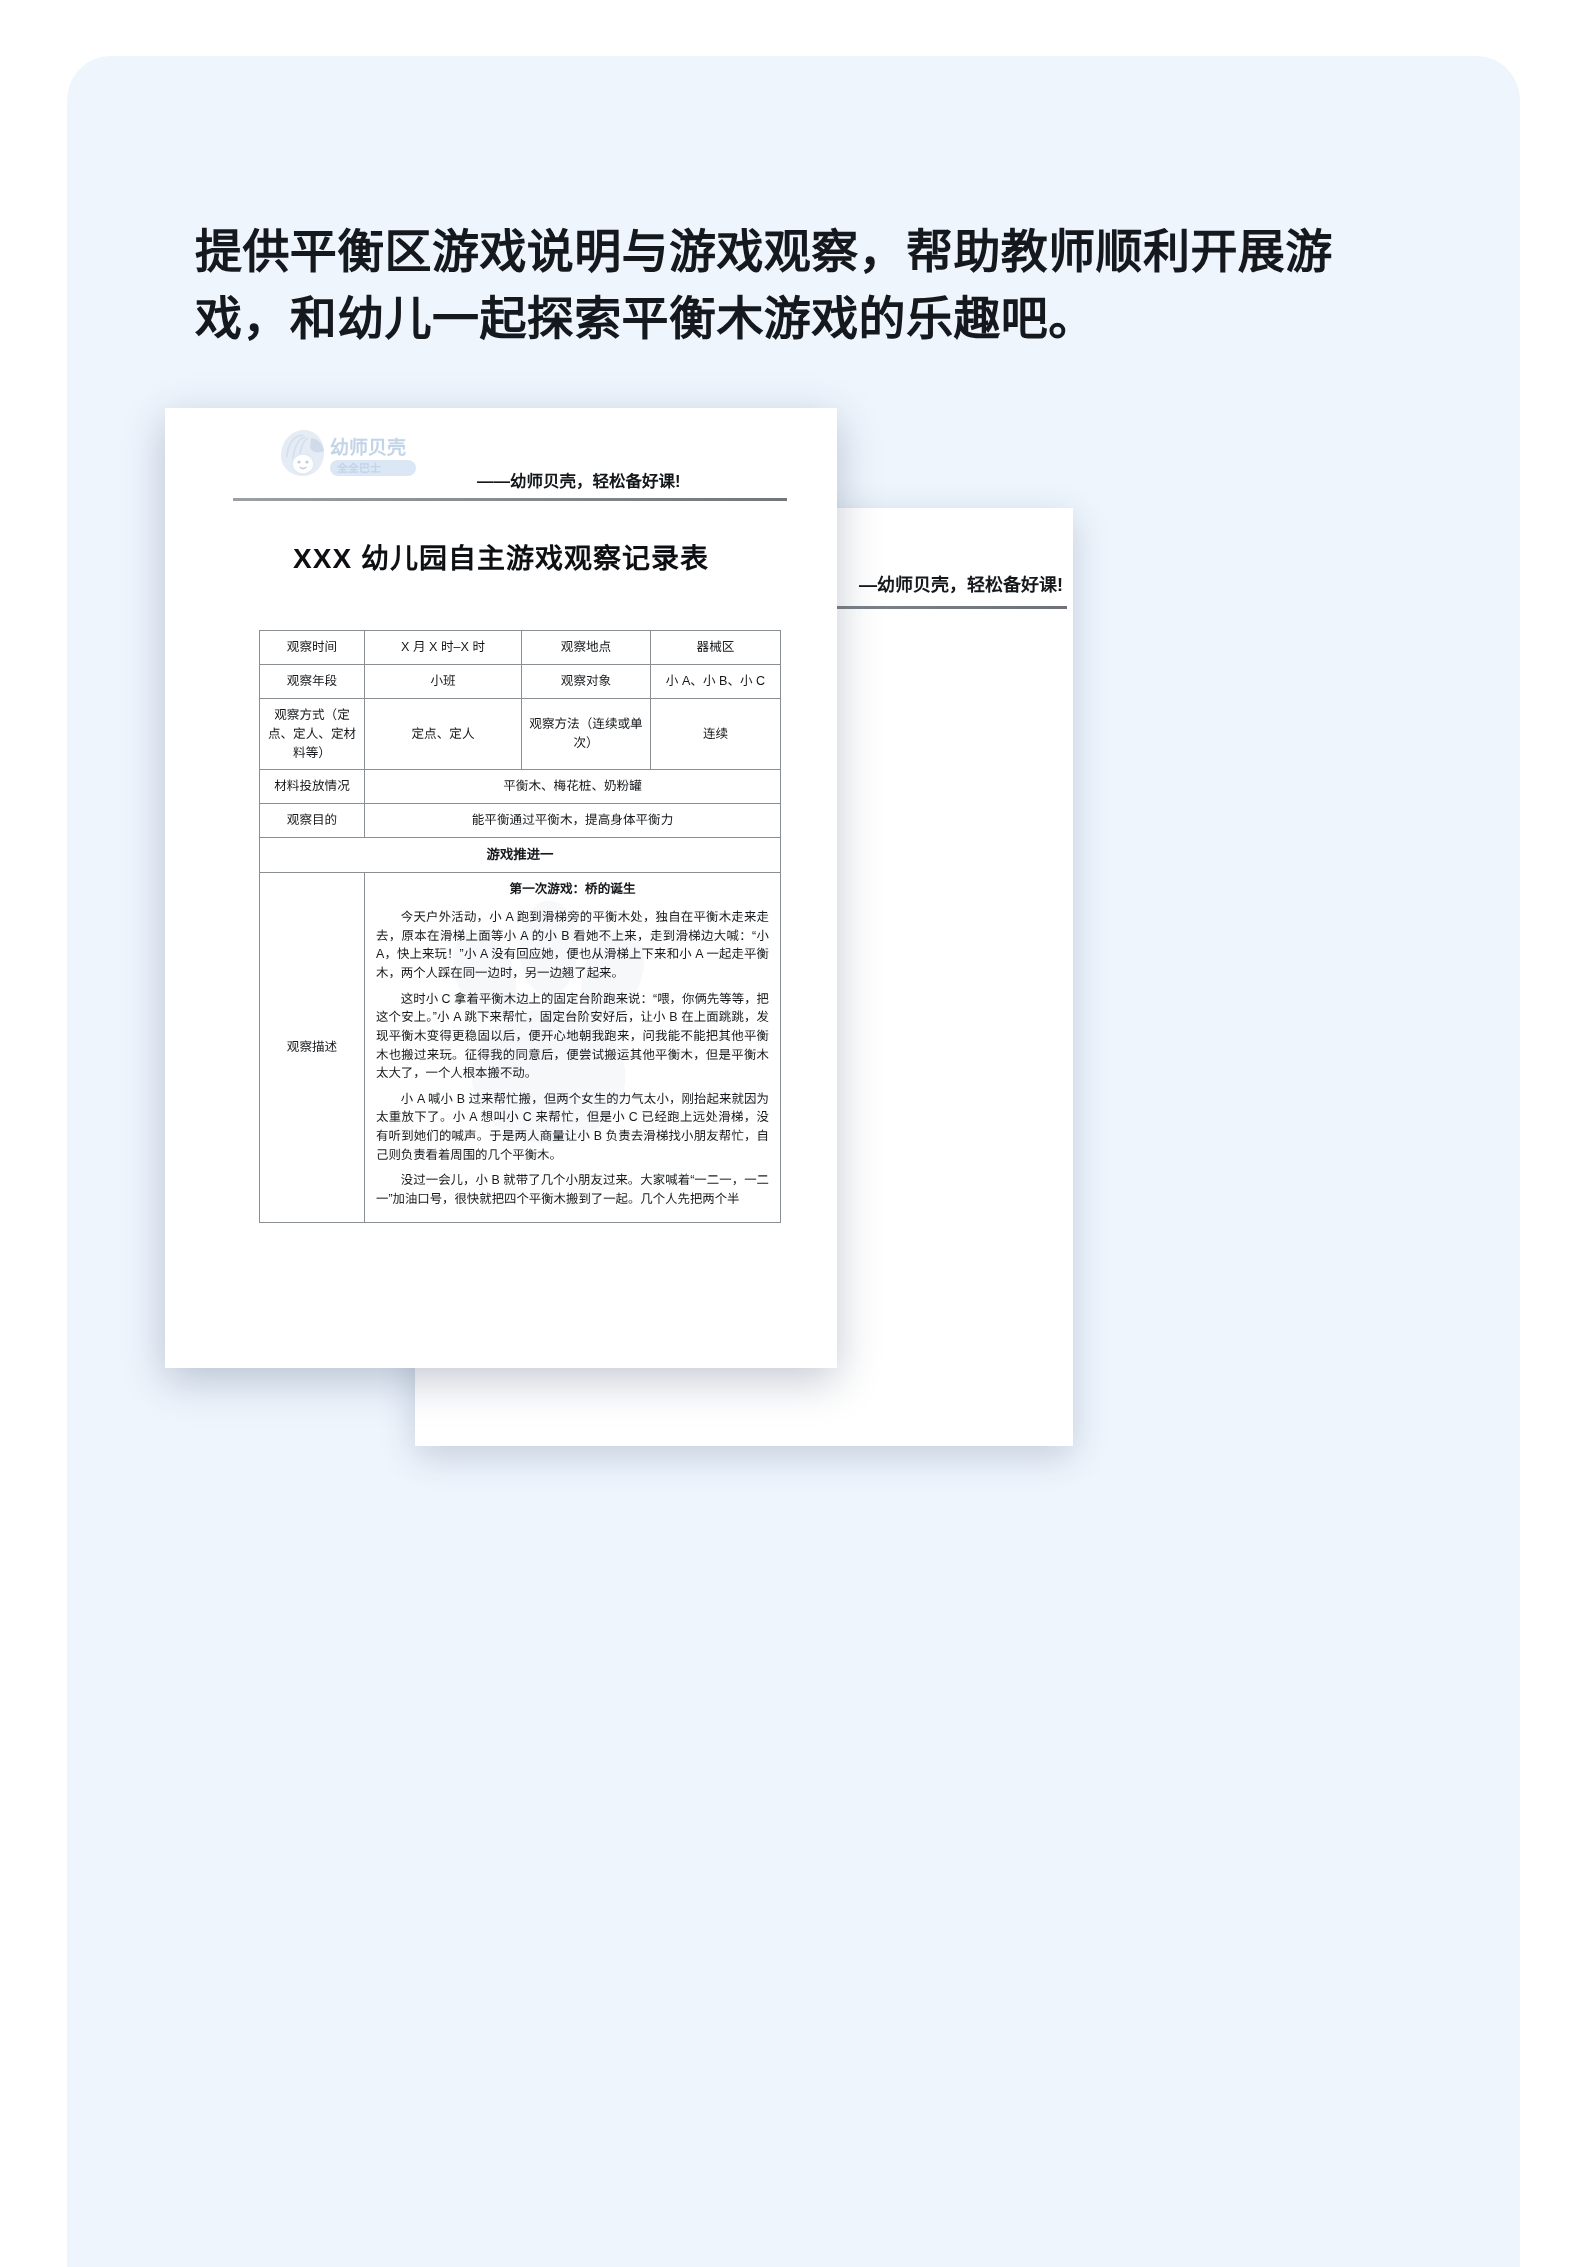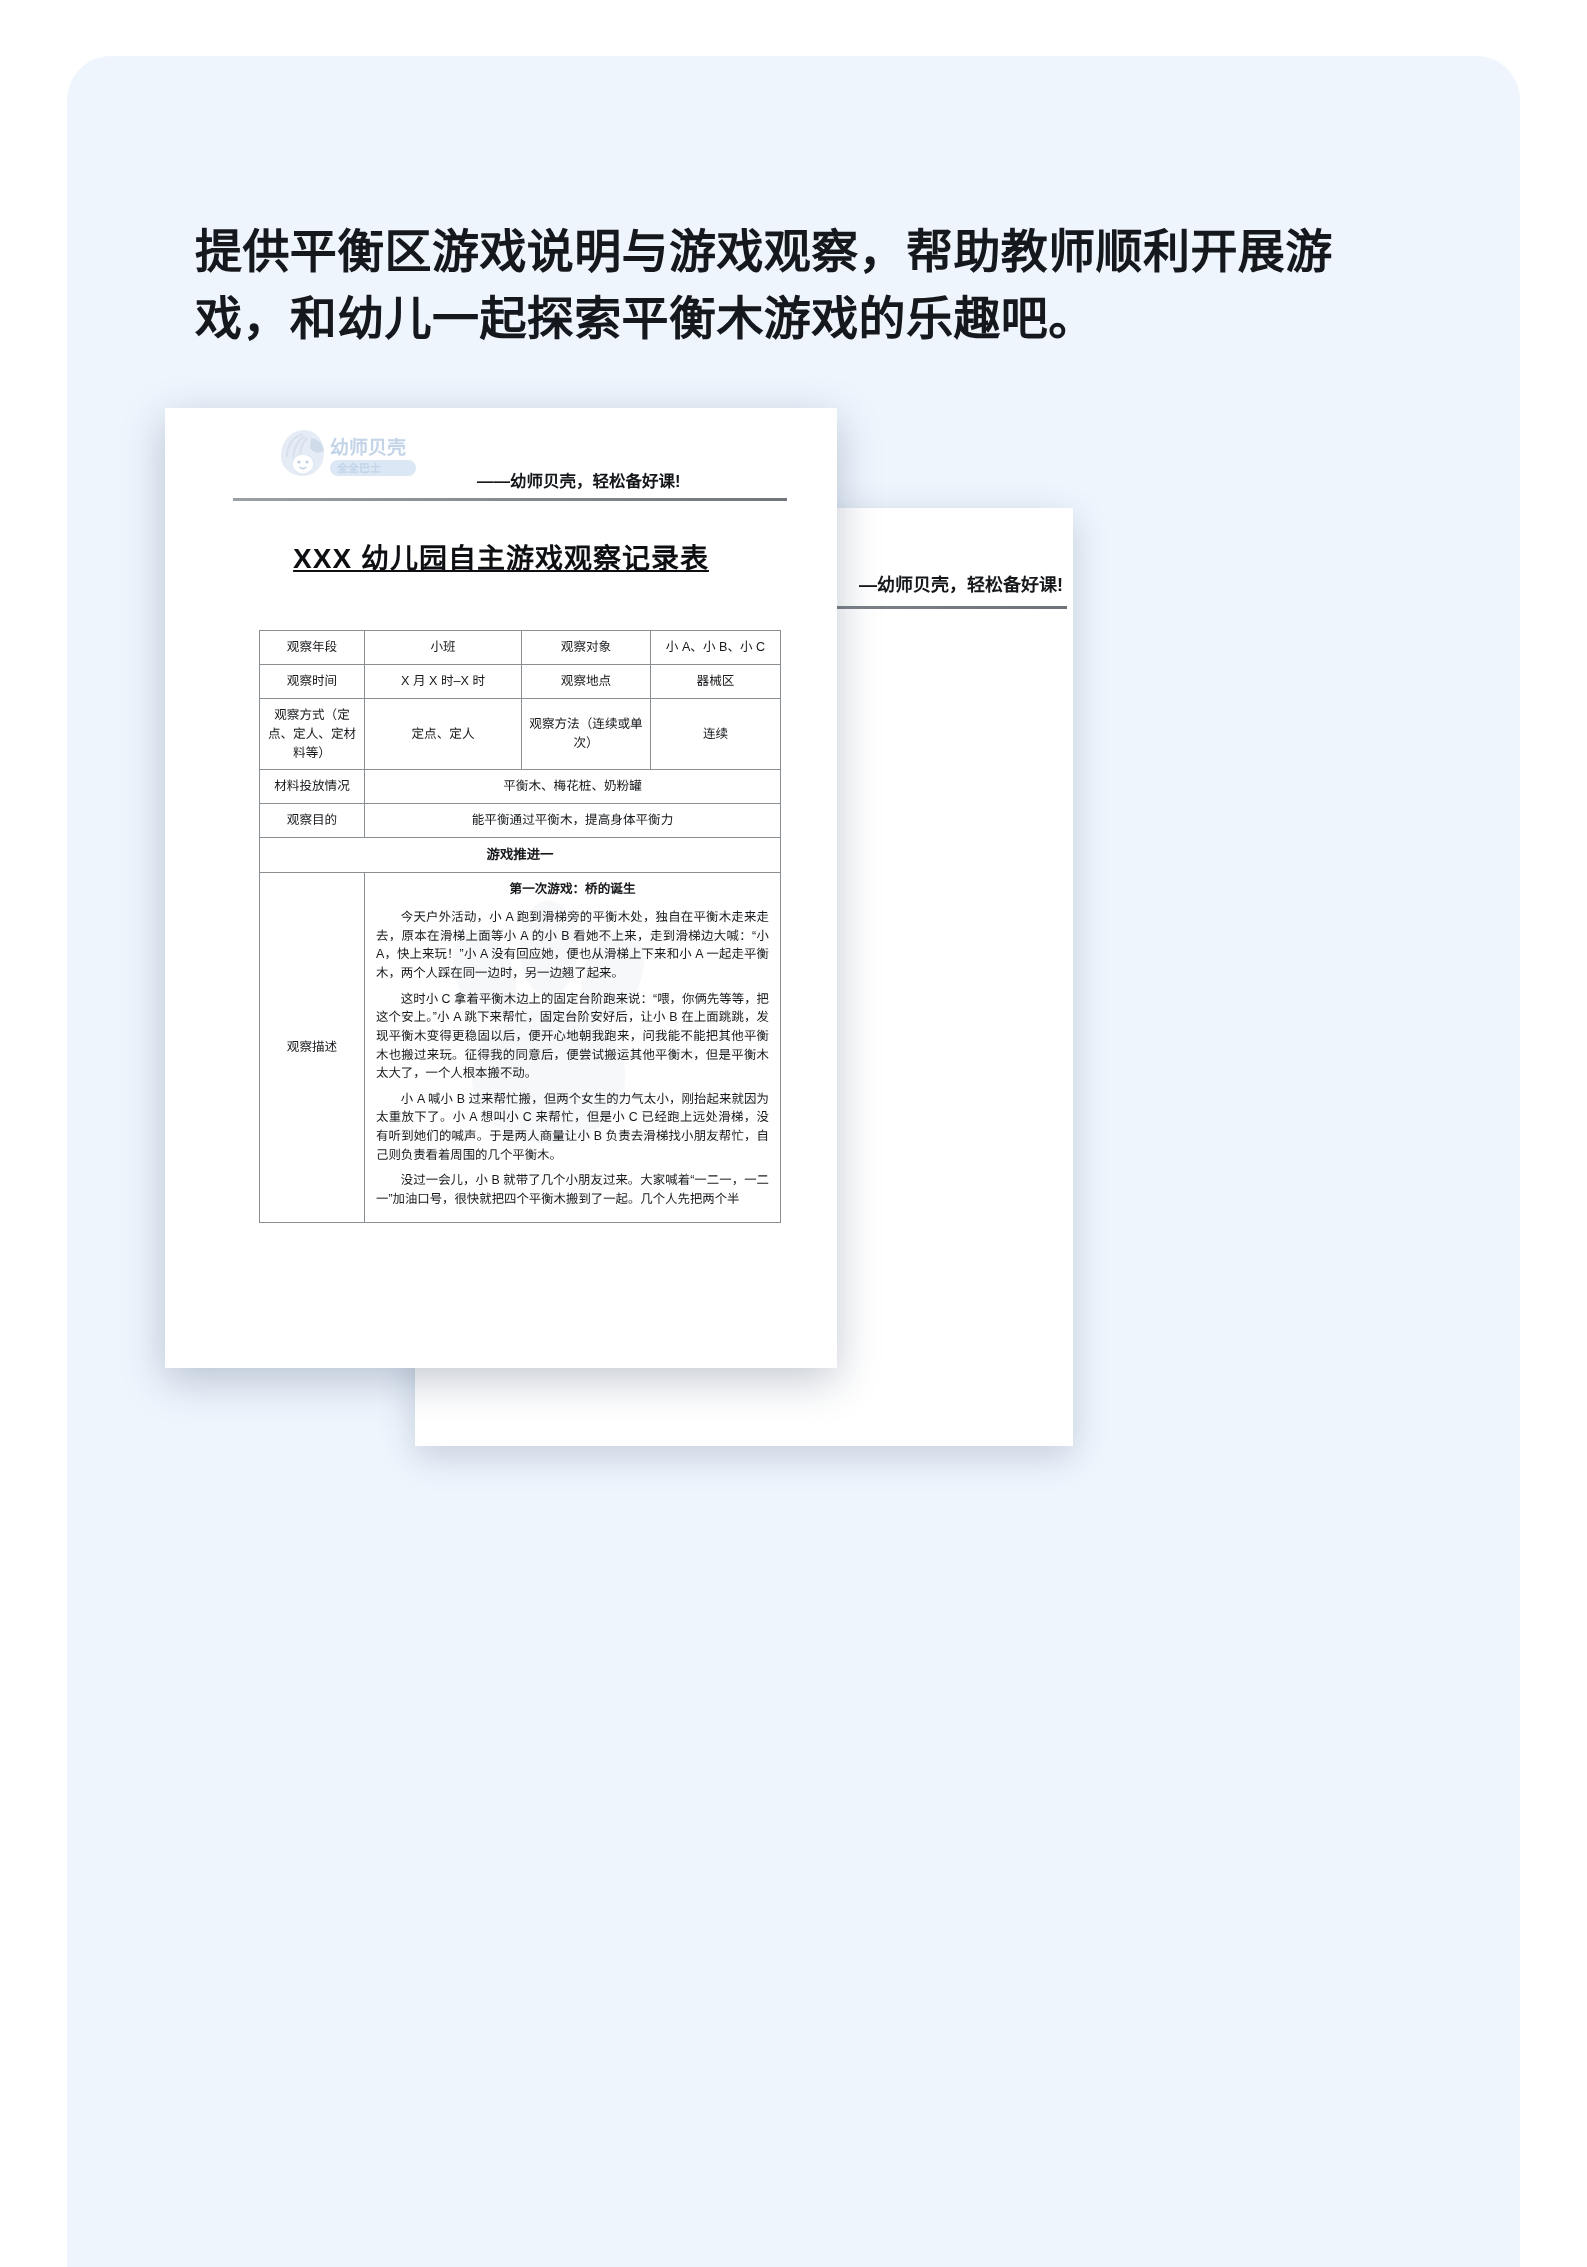--- a/index.html
+++ b/index.html
@@ -151,21 +151,20 @@
   .pf-title {
     position: absolute;
     left: 0;
     right: 0;
     top: 128px;
     text-align: center;
     font-size: 28px;
     font-weight: 700;
     color: #0d0f12;
     letter-spacing: 1px;
-    text-decoration: underline;
   }
 
   
   table.rec {
     position: absolute;
     left: 94px;
     top: 222px;
     width: 485px;
     border-collapse: collapse;
     table-layout: fixed;
@@ -294,30 +293,30 @@
     </div>
 
     <div class="pf-tagline">——幼师贝壳，轻松备好课!</div>
     <div class="pf-rule"></div>
 
     <div class="pf-title">XXX 幼儿园自主游戏观察记录表</div>
 
     <table class="rec">
       <tbody>
         <tr>
+          <td class="lbl">观察时间</td>
+          <td class="mid">X 月 X 时–X 时</td>
+          <td class="lbl2">观察地点</td>
+          <td class="val2">器械区</td>
+        </tr>
+        <tr>
           <td class="lbl">观察年段</td>
           <td class="mid">小班</td>
           <td class="lbl2">观察对象</td>
           <td class="val2">小 A、小 B、小 C</td>
-        </tr>
-        <tr>
-          <td class="lbl">观察时间</td>
-          <td class="mid">X 月 X 时–X 时</td>
-          <td class="lbl2">观察地点</td>
-          <td class="val2">器械区</td>
         </tr>
         <tr>
           <td class="lbl two-line">观察方式（定点、定人、定材料等）</td>
           <td class="mid">定点、定人</td>
           <td class="lbl2 two-line">观察方法（连续或单次）</td>
           <td class="val2">连续</td>
         </tr>
         <tr>
           <td class="lbl">材料投放情况</td>
           <td colspan="3">平衡木、梅花桩、奶粉罐</td>

